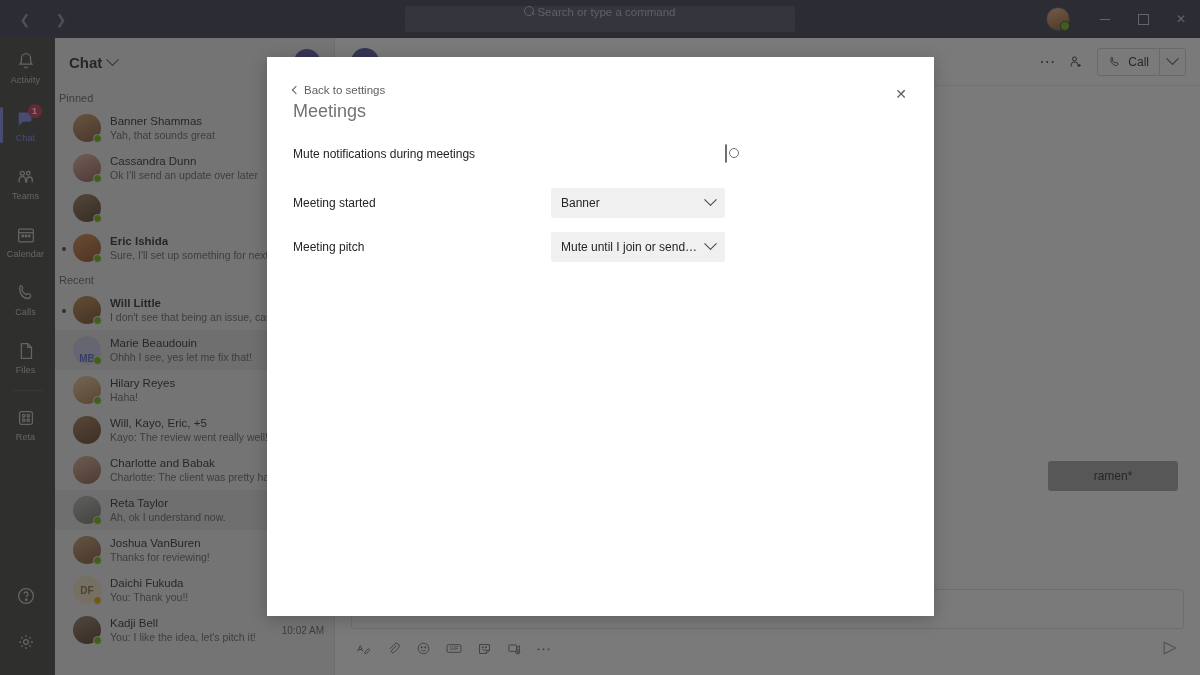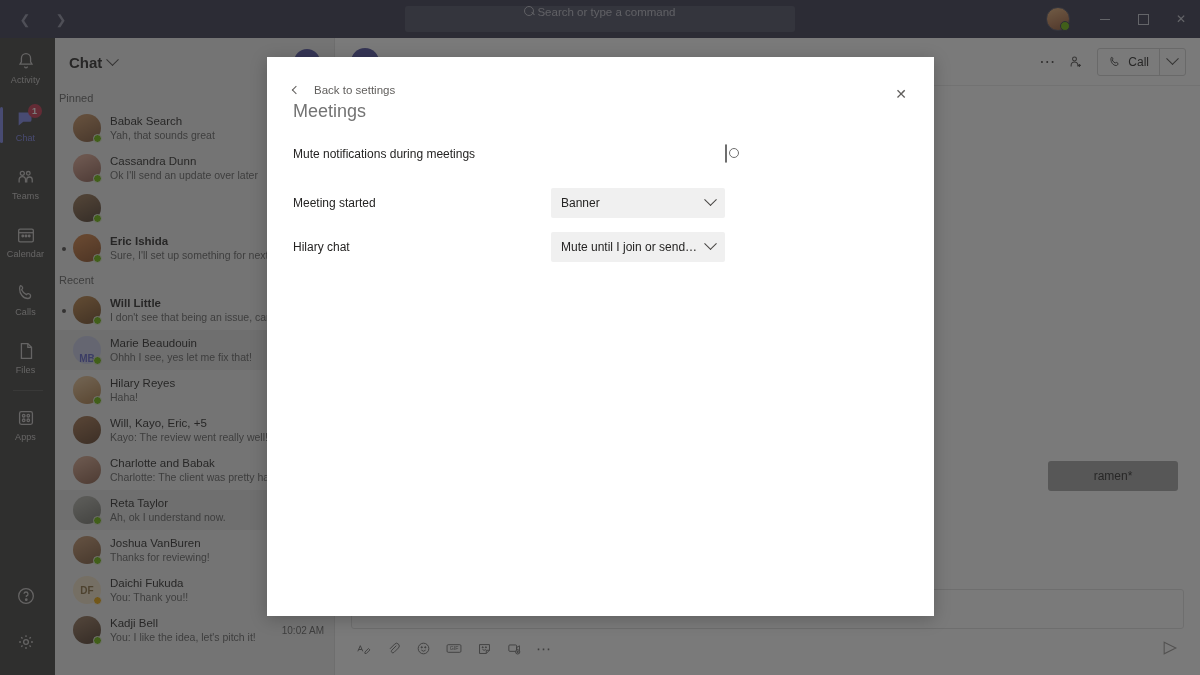--- a/index.html
+++ b/index.html
@@ -203,21 +203,21 @@
     box-shadow: 0 3px 16px rgba(0,0,0,0.22);
   }
   .dlg-close {
     position: absolute; right: 22px; top: 26px;
     width: 22px; height: 22px;
     display: flex; align-items: center; justify-content: center;
     color: #605e5c; font-size: 14px; line-height: 1;
   }
   .dlg-back {
     position: absolute; left: 26px; top: 27px;
-    display: flex; align-items: center; gap: 15px;
+    display: flex; align-items: center; gap: 5px;
     font-size: 11.5px; color: #605e5c; text-align: center;
   }
   .back-chev {
     width: 6px; height: 6px;
     border-left: 1.2px solid #605e5c; border-bottom: 1.2px solid #605e5c;
     transform: rotate(45deg);
   }
   .dlg-title {
     position: absolute; left: 26px; top: 44px;
     font-size: 18px; color: #737373; font-weight: normal;
@@ -344,21 +344,21 @@
       <div class="rail-item">
         <span class="rail-ico">
           <svg viewBox="0 0 24 24" fill="none" stroke="currentColor" stroke-width="1.4">
               <rect x="5" y="5" width="14" height="14" rx="2"></rect>
               <circle cx="9.5" cy="9.5" r="1.4"></circle>
               <circle cx="14.5" cy="9.5" r="1.4"></circle>
               <circle cx="9.5" cy="14.5" r="1.4"></circle>
               <circle cx="14.5" cy="14.5" r="1.4"></circle>
             </svg>
         </span>
-        <span class="rail-label">Apps</span>
+        <span class="rail-label">Reta</span>
       </div>
 
       <div class="rail-bottom">
         <div class="rail-item">
           <span class="rail-ico">
             <svg viewBox="0 0 24 24" fill="none" stroke="currentColor" stroke-width="1.4">
                 <circle cx="12" cy="12" r="8"></circle>
                 <path d="M9.8 9.6a2.2 2.2 0 1 1 2.6 2.4v1.2"></path>
                 <circle cx="12.3" cy="16" r=".8" fill="currentColor"></circle>
               </svg>
@@ -388,21 +388,21 @@
           <span class="newchat-av"></span>
         </span>
       </div>
       <div id="chat-groups">
           <div class="group-label">Pinned</div>
           <div class="chat-row">
             <span class="av" style="background: linear-gradient(155deg, rgb(192, 138, 90) 20%, rgb(125, 82, 51) 100%);">
               <span class="pres online"></span>
             </span>
             <span class="row-txt">
-              <div class="row-name">Babak Search</div>
+              <div class="row-name">Banner Shammas</div>
               <div class="row-prev">Yah, that sounds great</div>
             </span>
           </div>
           <div class="chat-row">
             <span class="av" style="background: linear-gradient(155deg, rgb(215, 160, 140) 20%, rgb(140, 90, 78) 100%);">
               <span class="pres online"></span>
             </span>
             <span class="row-txt">
               <div class="row-name">Cassandra Dunn</div>
               <div class="row-prev">Ok I'll send an update over later</div>
@@ -636,21 +636,21 @@
         <span class="setting-label">Meeting started</span>
         <span class="dd" style="margin-left:26px">
           <span class="dd-val">Banner</span>
           <span class="dd-chev"></span>
         </span>
       </div>
 
       <div class="row-gap-2"></div>
 
       <div class="setting-row">
-        <span class="setting-label">Hilary chat</span>
+        <span class="setting-label">Meeting pitch</span>
         <span class="dd" style="margin-left:26px">
           <span class="dd-val">Mute until I join or send…</span>
           <span class="dd-chev"></span>
         </span>
       </div>
     </div>
   </div>
 
 </div>
 

